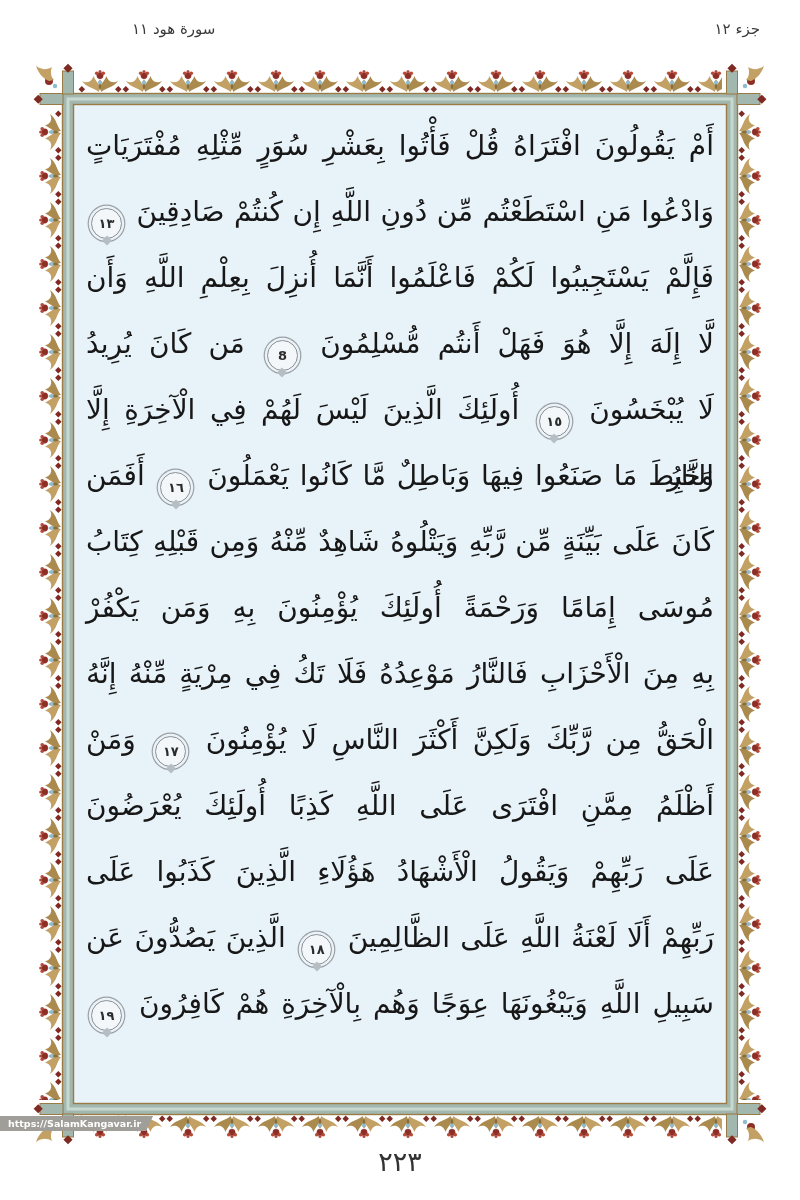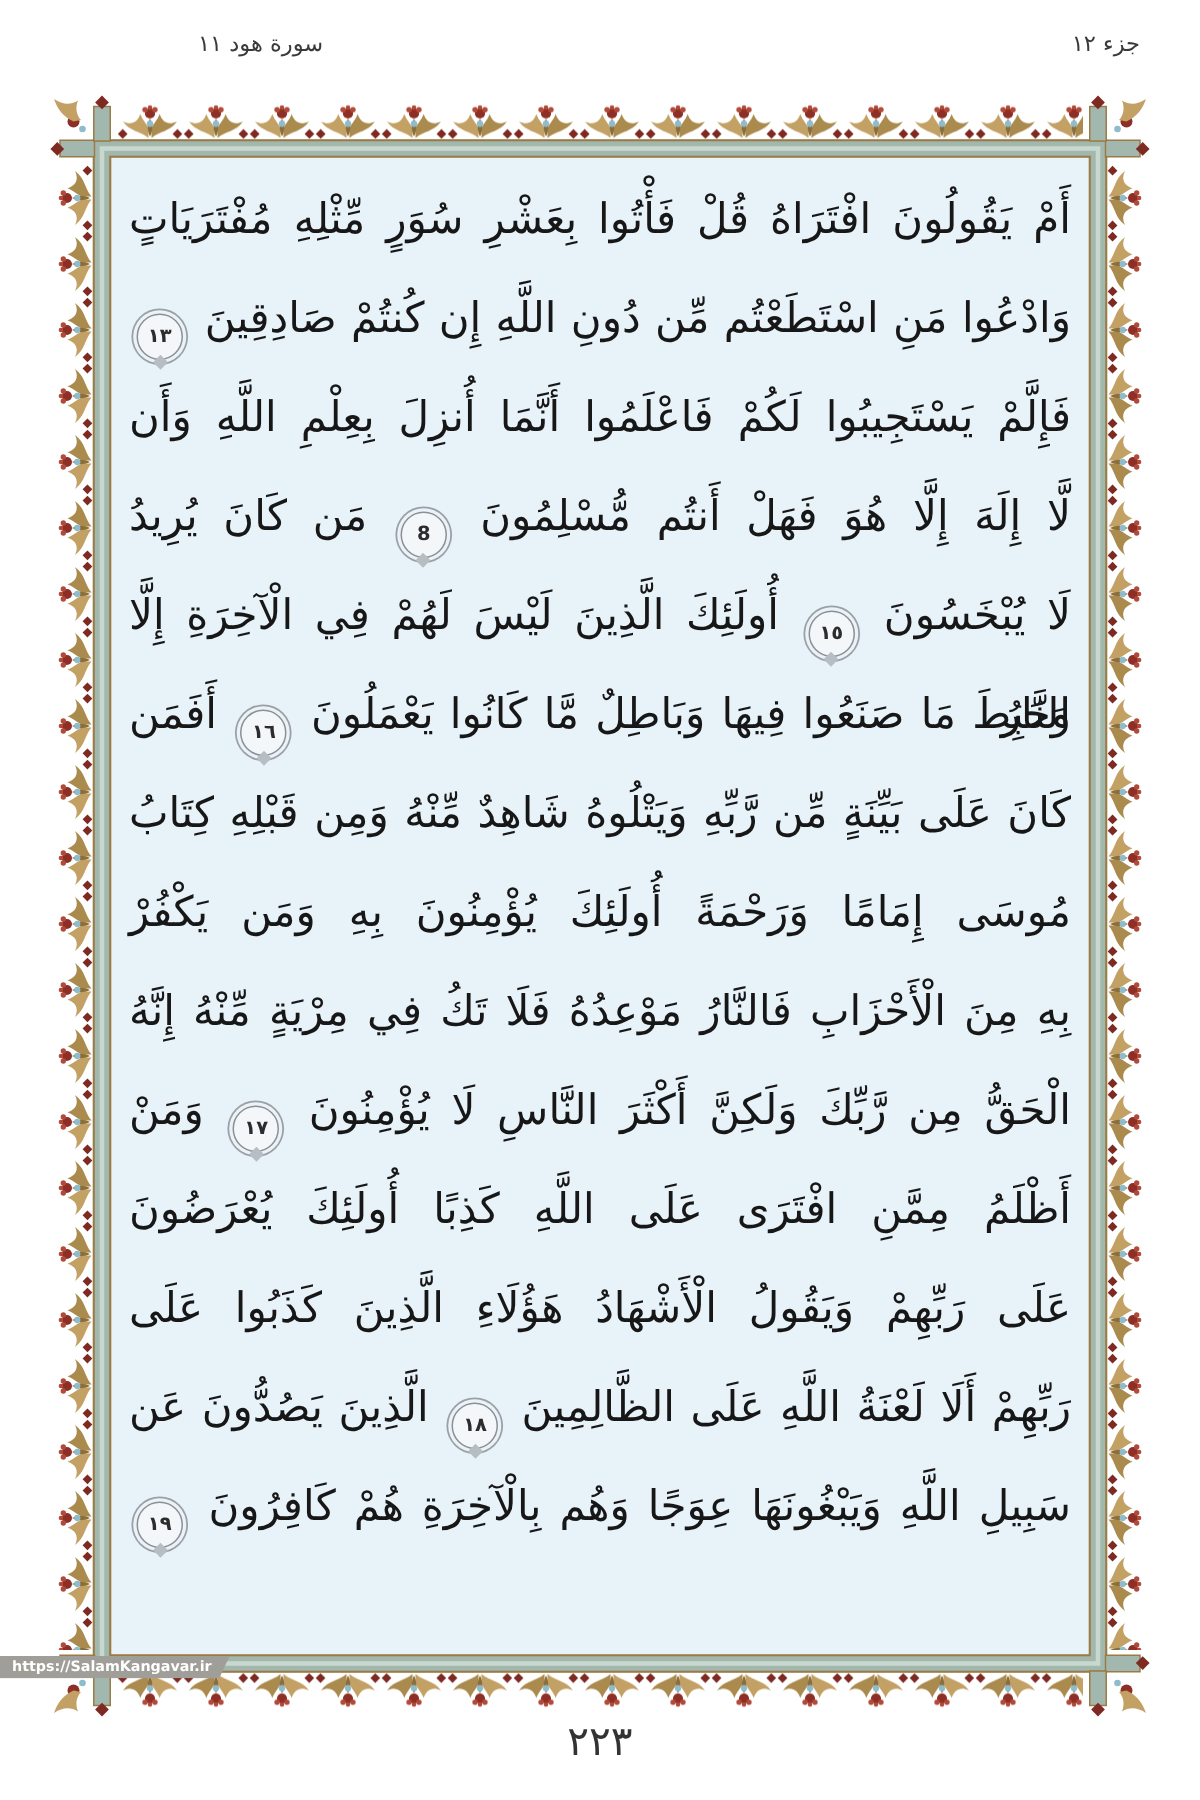--- a/index.html
+++ b/index.html
@@ -48,21 +48,21 @@
   .wm{position:absolute;left:0;top:1103px;direction:rtl;text-align:left;}
   .wm-title{
     display:inline-block;background:#c8a366;color:#ffffff;
     font-size:13.5px;font-weight:bold;padding:4px 14px 4px 10px;
     clip-path:polygon(0 0,100% 0,calc(100% - 9px) 100%,0 100%);
     text-shadow:0 1px 1px rgba(0,0,0,.25);
   }
   .wm-url{
     display:block;background:#a09e99;color:#ffffff;
     font-size:9.5px;font-weight:bold;padding:2px 12px 2px 8px;
-    width:max-content;margin-top:1px;
+    width:max-content;margin-top:13px;
     clip-path:polygon(0 0,100% 0,calc(100% - 7px) 100%,0 100%);
     direction:ltr;
   }
 </style>
 </head>
 <body>
 
 <svg class="frame-svg" viewBox="0 0 800 1200" xmlns="http://www.w3.org/2000/svg" aria-hidden="true">
   <defs>
 

